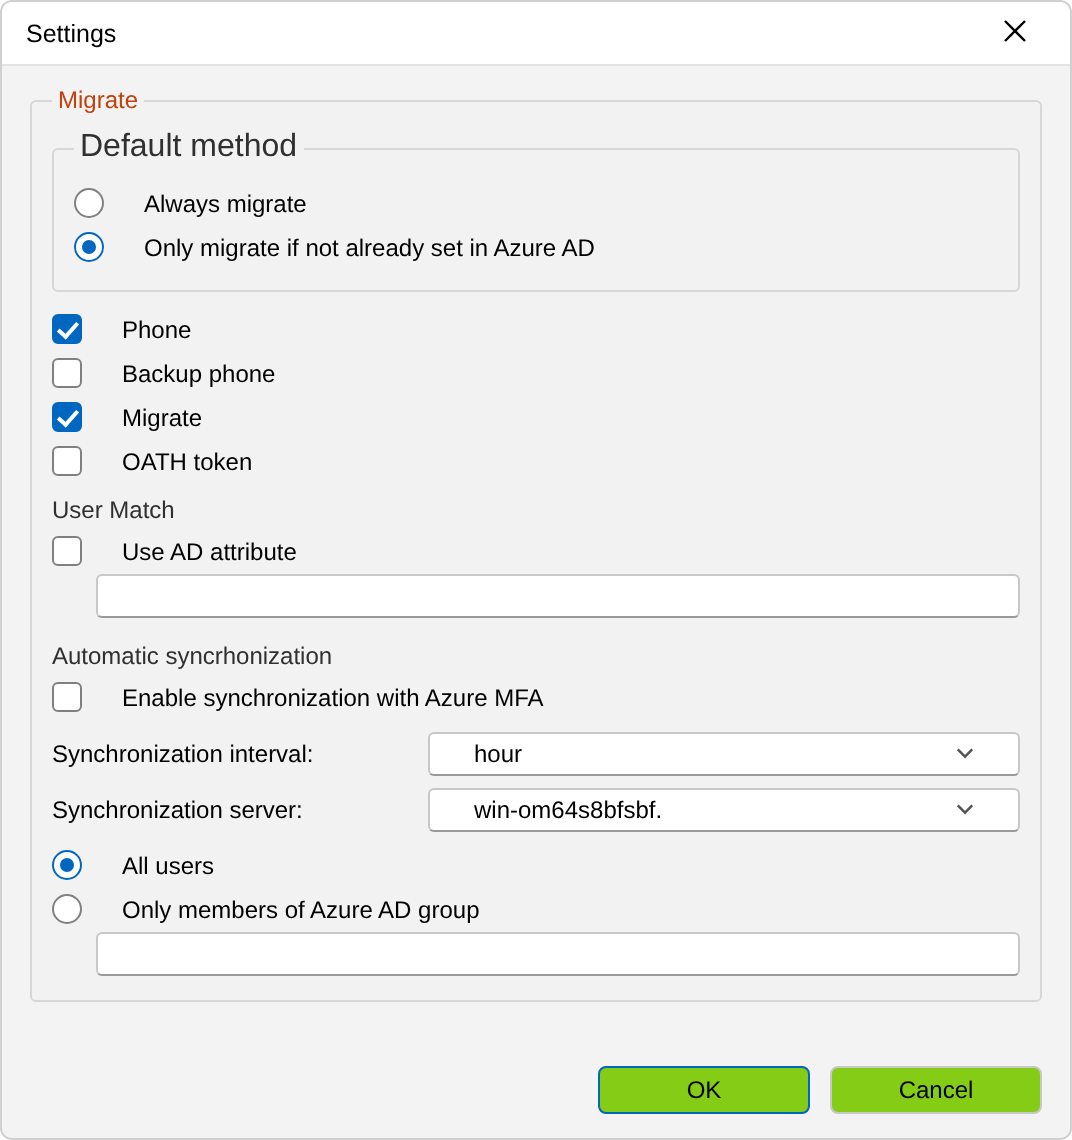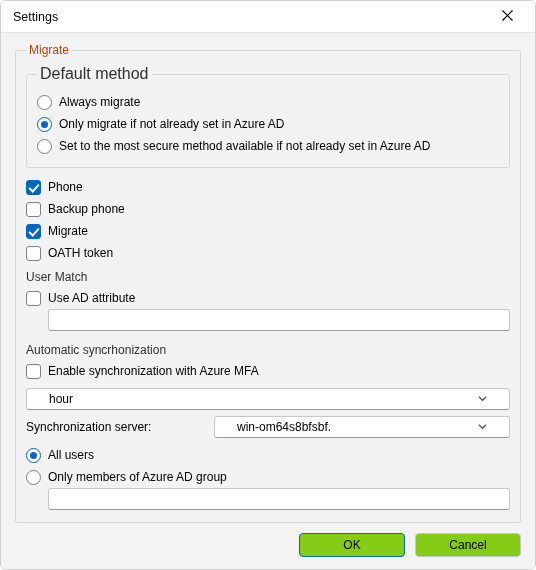--- a/index.html
+++ b/index.html
@@ -59,22 +59,21 @@
   fieldset.inner {
     border: 1px solid #d7d7d7;
     border-radius: 3px;
     margin: 4px 0 8px 0;
     padding: 8px 10px 10px 10px;
   }
   fieldset.inner > legend { padding: 0 3px; font-size: 16px; color: #303030; }
 
   .row {
     display: flex;
-    align-items: center;
-    gap: 7px;
+    gap: 20px;
     padding: 3px 0;
     line-height: 16px;
   }
   .row label { cursor: default; }
 
   
   .radio {
     appearance: none;
     width: 15px; height: 15px;
     border: 1px solid #808080;
@@ -215,24 +214,20 @@
         <legend>Default method</legend>
 
         <div class="row">
           <input type="radio" class="radio" name="defm" style="">
           <label>Always migrate</label>
         </div>
         <div class="row">
           <input type="radio" class="radio" name="defm" checked="" style="">
           <label>Only migrate if not already set in Azure AD</label>
         </div>
-        <div class="row">
-          <input type="radio" class="radio" name="defm" style="">
-          <label>Set to the most secure method available if not already set in Azure AD</label>
-        </div>
       </fieldset>
 
       
       <div class="row">
         <input type="checkbox" class="check" checked="" style="">
         <label>Phone</label>
       </div>
       <div class="row">
         <input type="checkbox" class="check" style="">
         <label>Backup phone</label>
@@ -255,20 +250,21 @@
       <input class="text-input indent" style="width: calc(100% - 22px);" value="">
 
       
       <div class="section-label" style="margin-top:12px">Automatic syncrhonization</div>
       <div class="row">
         <input type="checkbox" class="check" style="">
         <label>Enable synchronization with Azure MFA</label>
       </div>
 
       <div class="form-row">
+        <span class="lbl">Synchronization interval:</span>
         <div class="select">
           <span class="val">hour</span>
           <span class="chev">
             <svg viewBox="0 0 10 10">
                 <polyline points="1,3 5,7 9,3"></polyline>
               </svg>
           </span>
         </div>
       </div>
 

